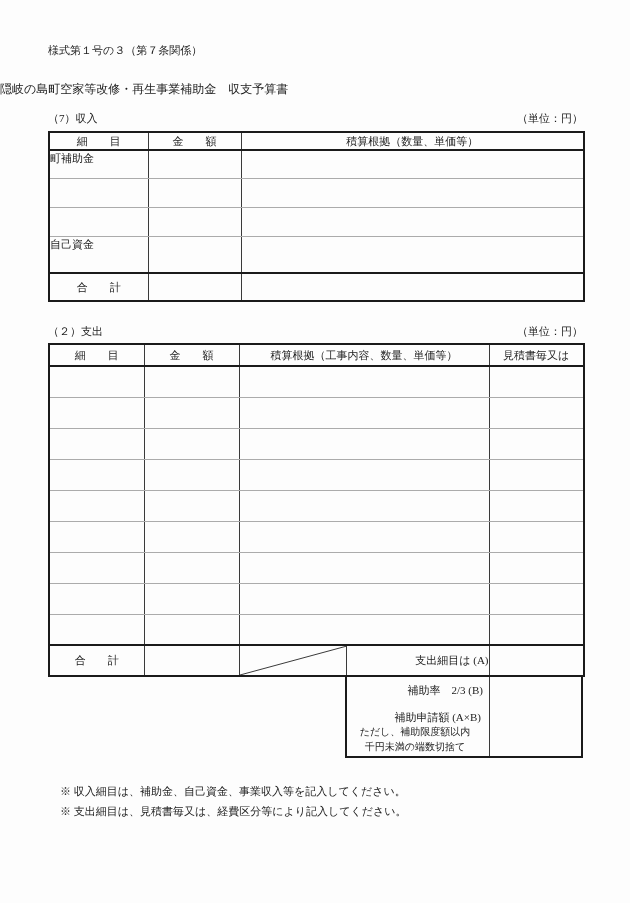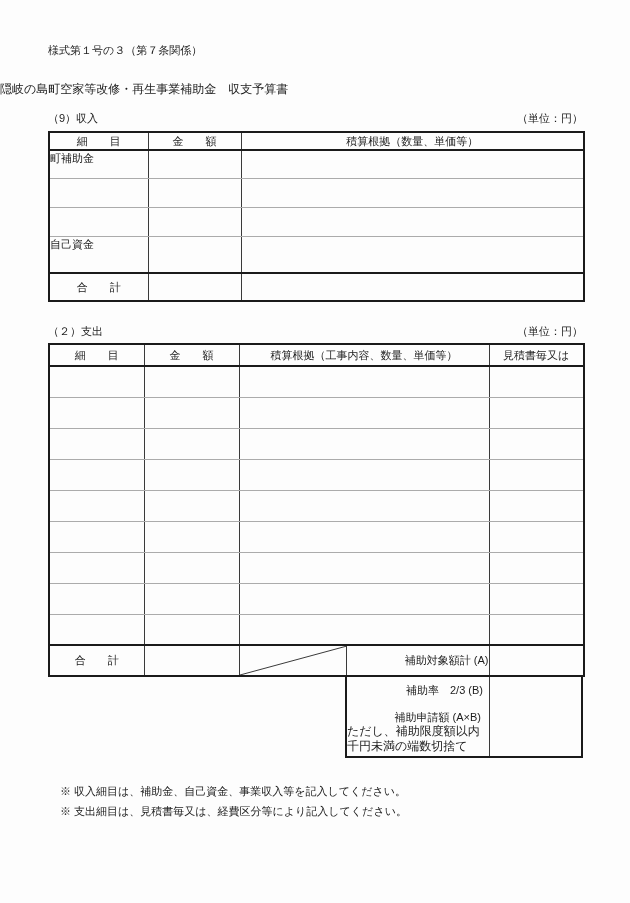--- a/index.html
+++ b/index.html
@@ -6,21 +6,21 @@
     --dark:#1b1b1b;
     --mid:#3a3a3a;
     --light:#ababab;
     --ink:#1c1c1c;
     --paper:#fdfdfd;
   }
   *{box-sizing:border-box;}
   html,body{margin:0;padding:0;background:var(--paper);}
   .page{
     position:relative;width:630px;height:903px;background:var(--paper);
-    font-family:Liberation Sans, sans-serif;color:var(--ink);
+    font-family:Liberation Serif, serif;color:var(--ink);
     overflow:hidden;
   }
   .form-number{position:absolute;left:48px;top:43px;font-size:11px;line-height:15px;}
   .title{position:absolute;left:0;right:0;top:81px;text-align:left;font-size:12px;line-height:16px;}
   .section-row{position:absolute;left:48px;right:47px;display:flex;justify-content:space-between;font-size:11px;line-height:15px;}
   .sec-income{top:111px;}
   .sec-expense{top:324px;}
 
   table.ftable{
     position:absolute;left:48px;border-collapse:collapse;table-layout:fixed;
@@ -44,34 +44,34 @@
   .diag svg{display:block;}
   .alabel{text-align:right;vertical-align:middle;padding-right:6px;}
 
   .sumrow{position:absolute;left:345px;width:238px;display:flex;background:var(--paper);}
   .row-rate{top:677px;height:44px;border-left:2px solid var(--dark);border-right:2px solid var(--dark);border-bottom:1px solid var(--mid);}
   .row-request{top:705px;height:53px;border-left:2px solid var(--dark);border-right:2px solid var(--dark);border-bottom:2px solid var(--dark);}
   .sumlabel{width:142px;font-size:11px;}
   .row-rate .sumlabel{line-height:27px;text-align:right;padding-right:6px;}
   .sumvalue{flex:1;border-left:1px solid var(--mid);}
   .req-l1{font-size:11px;line-height:14px;margin-top:5px;text-align:right;padding-right:8px;}
-  .req-l2{font-size:12px;line-height:15px;text-align:left;padding-right:6px;color:#222;}
+  .req-l2{font-size:10px;line-height:15px;text-align:center;padding-right:6px;color:#222;}
 
   .notes{position:absolute;left:60px;top:781px;font-size:11px;line-height:20px;}
 </style>
 </head>
 <body>
 
 <div class="page">
 
   <div class="form-number">様式第１号の３（第７条関係）</div>
   <div class="title">隠岐の島町空家等改修・再生事業補助金　収支予算書</div>
 
   <div class="section-row sec-income">
-    <span>（9）収入</span>
+    <span>（7）収入</span>
     <span>（単位：円）</span>
   </div>
 
   <table class="ftable tbl-income">
     <colgroup>
         <col style="width:99px">
         <col style="width:93px">
         <col style="width:343px">
       </colgroup>
     <thead>
@@ -191,21 +191,21 @@
       </tbody>
     <tbody>
       <tr class="total" style="height:29px">
         <td class="cell-c">合　　計</td>
         <td></td>
         <td class="diag">
           <svg width="107" height="29" viewBox="0 0 107 29">
             <line x1="0" y1="29" x2="107" y2="0" stroke="#3a3a3a" stroke-width="1"></line>
           </svg>
         </td>
-        <td class="alabel">補助対象額計 (A)</td>
+        <td class="alabel">支出細目は (A)</td>
         <td></td>
       </tr>
     </tbody>
   </table>
 
   <div class="sumrow row-rate">
     <div class="sumlabel">補助率　2/3 (B)</div>
     <div class="sumvalue"></div>
   </div>
 

